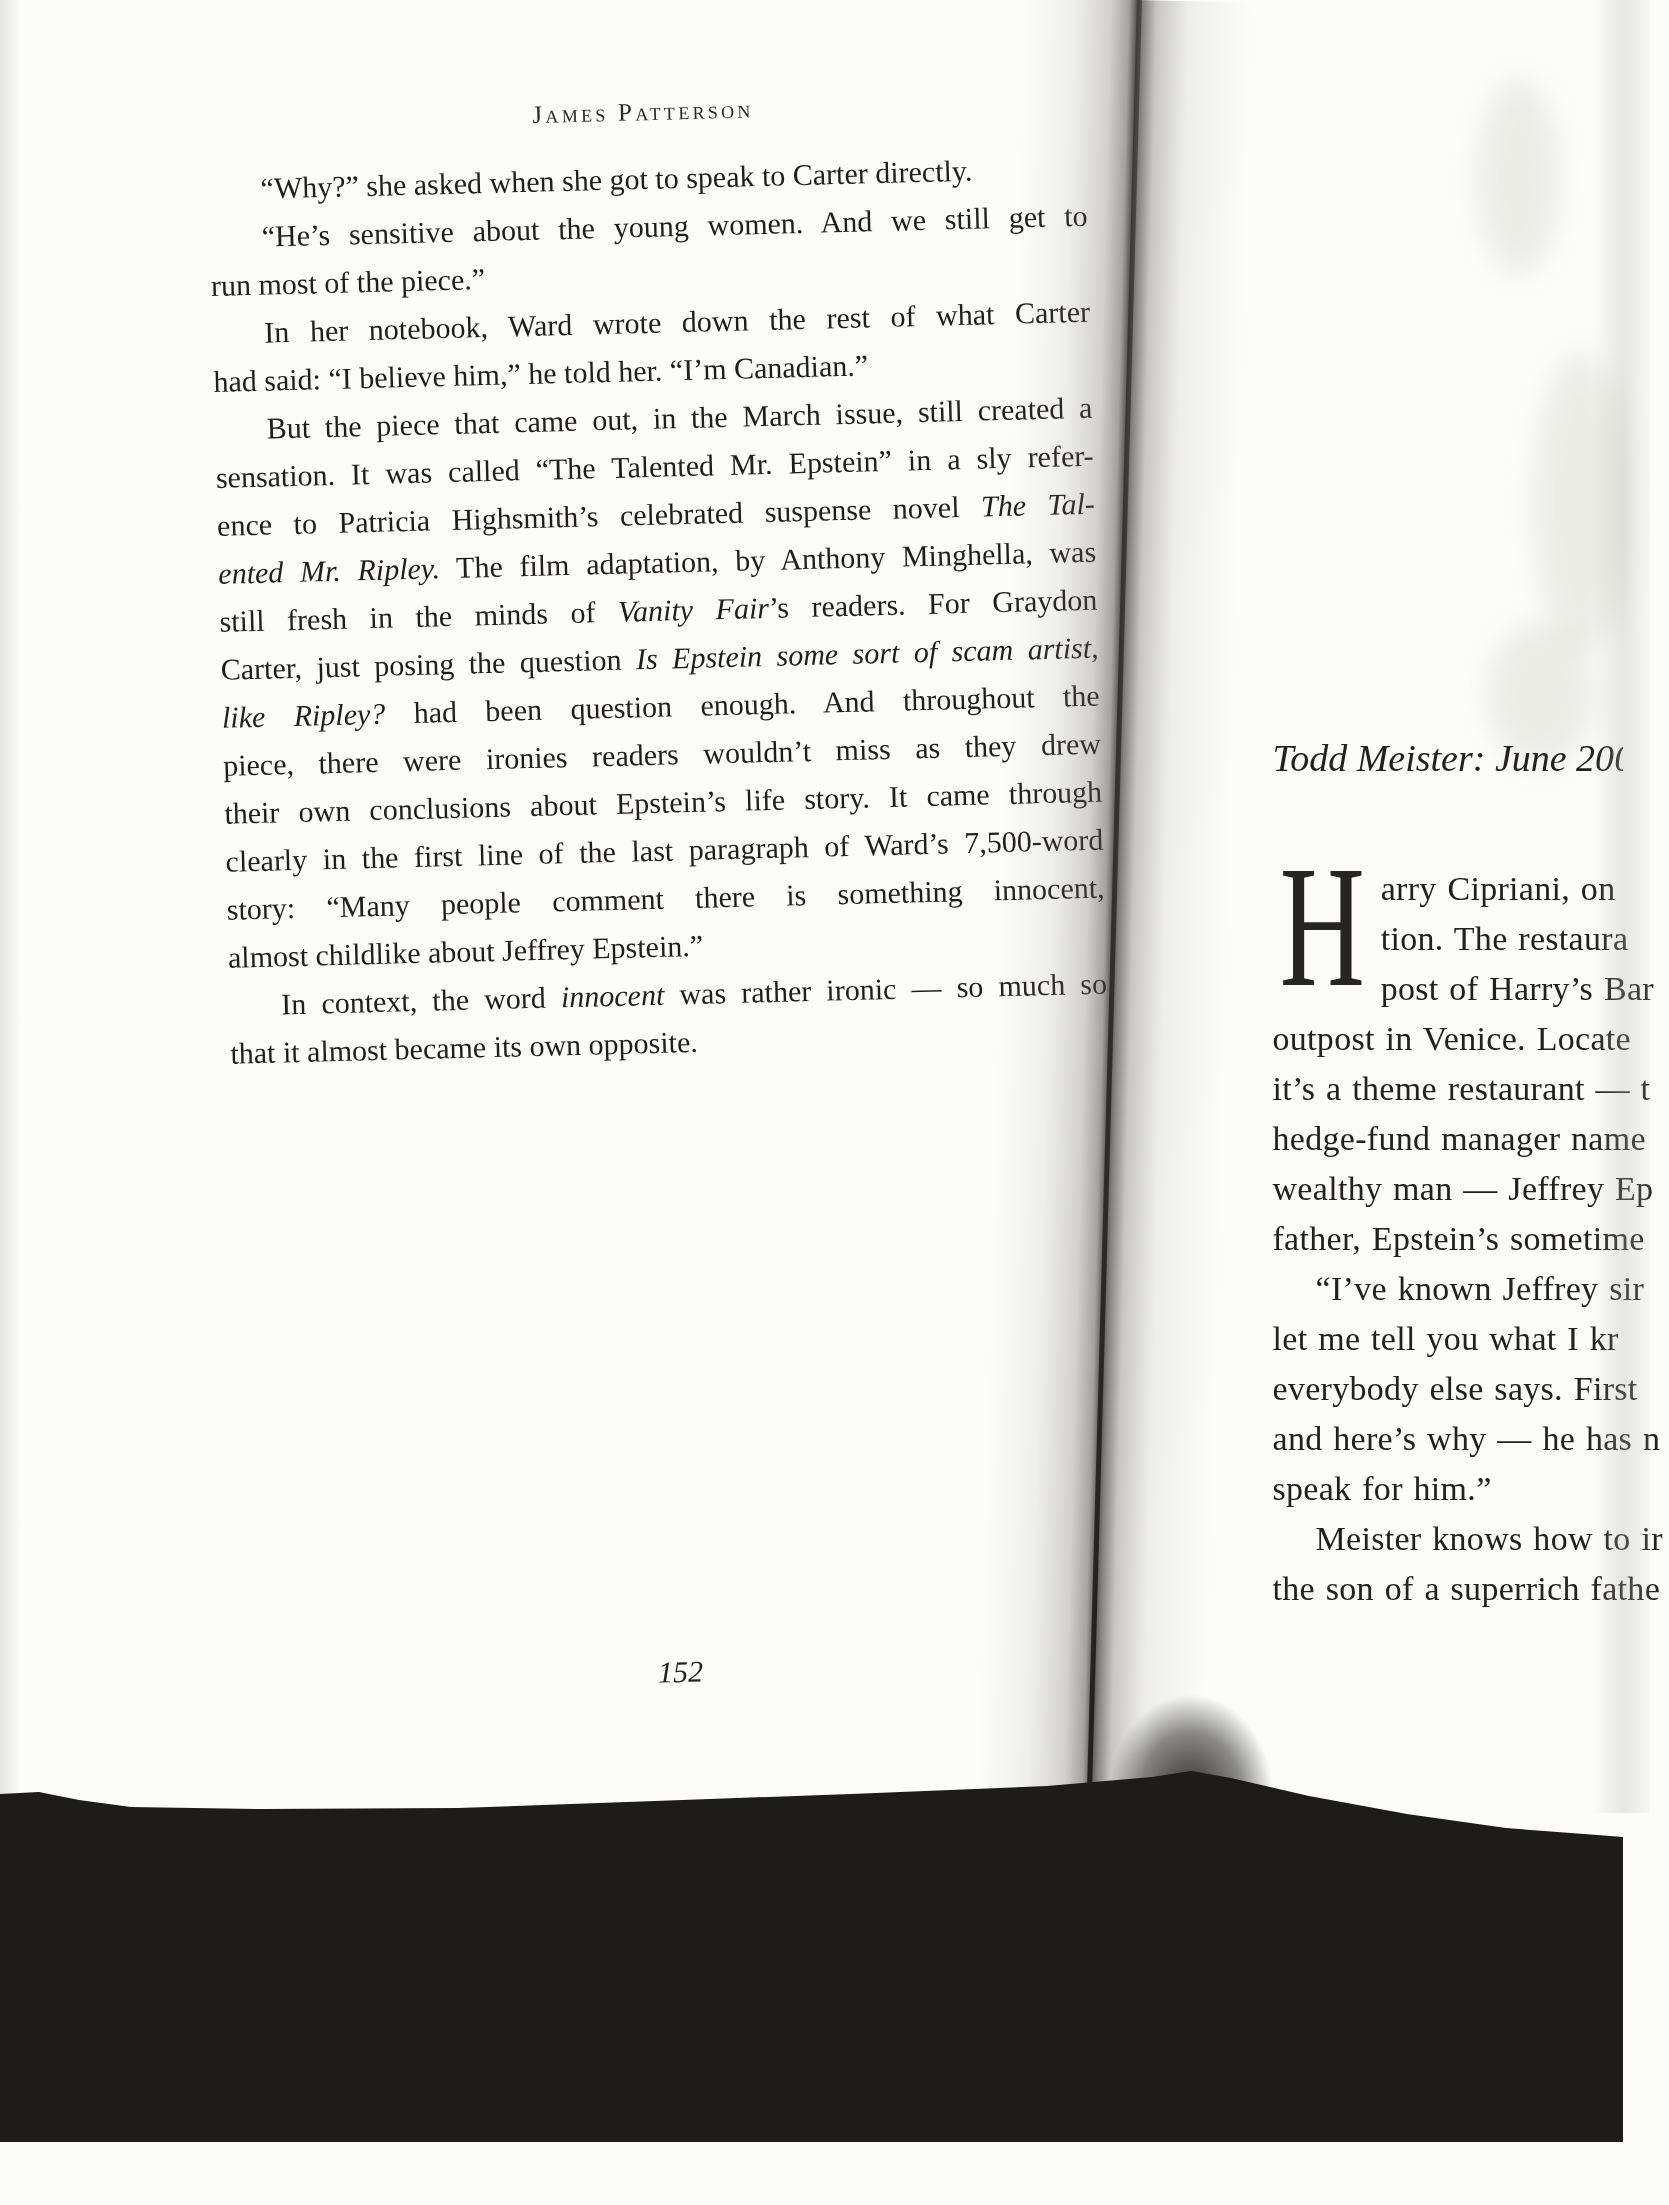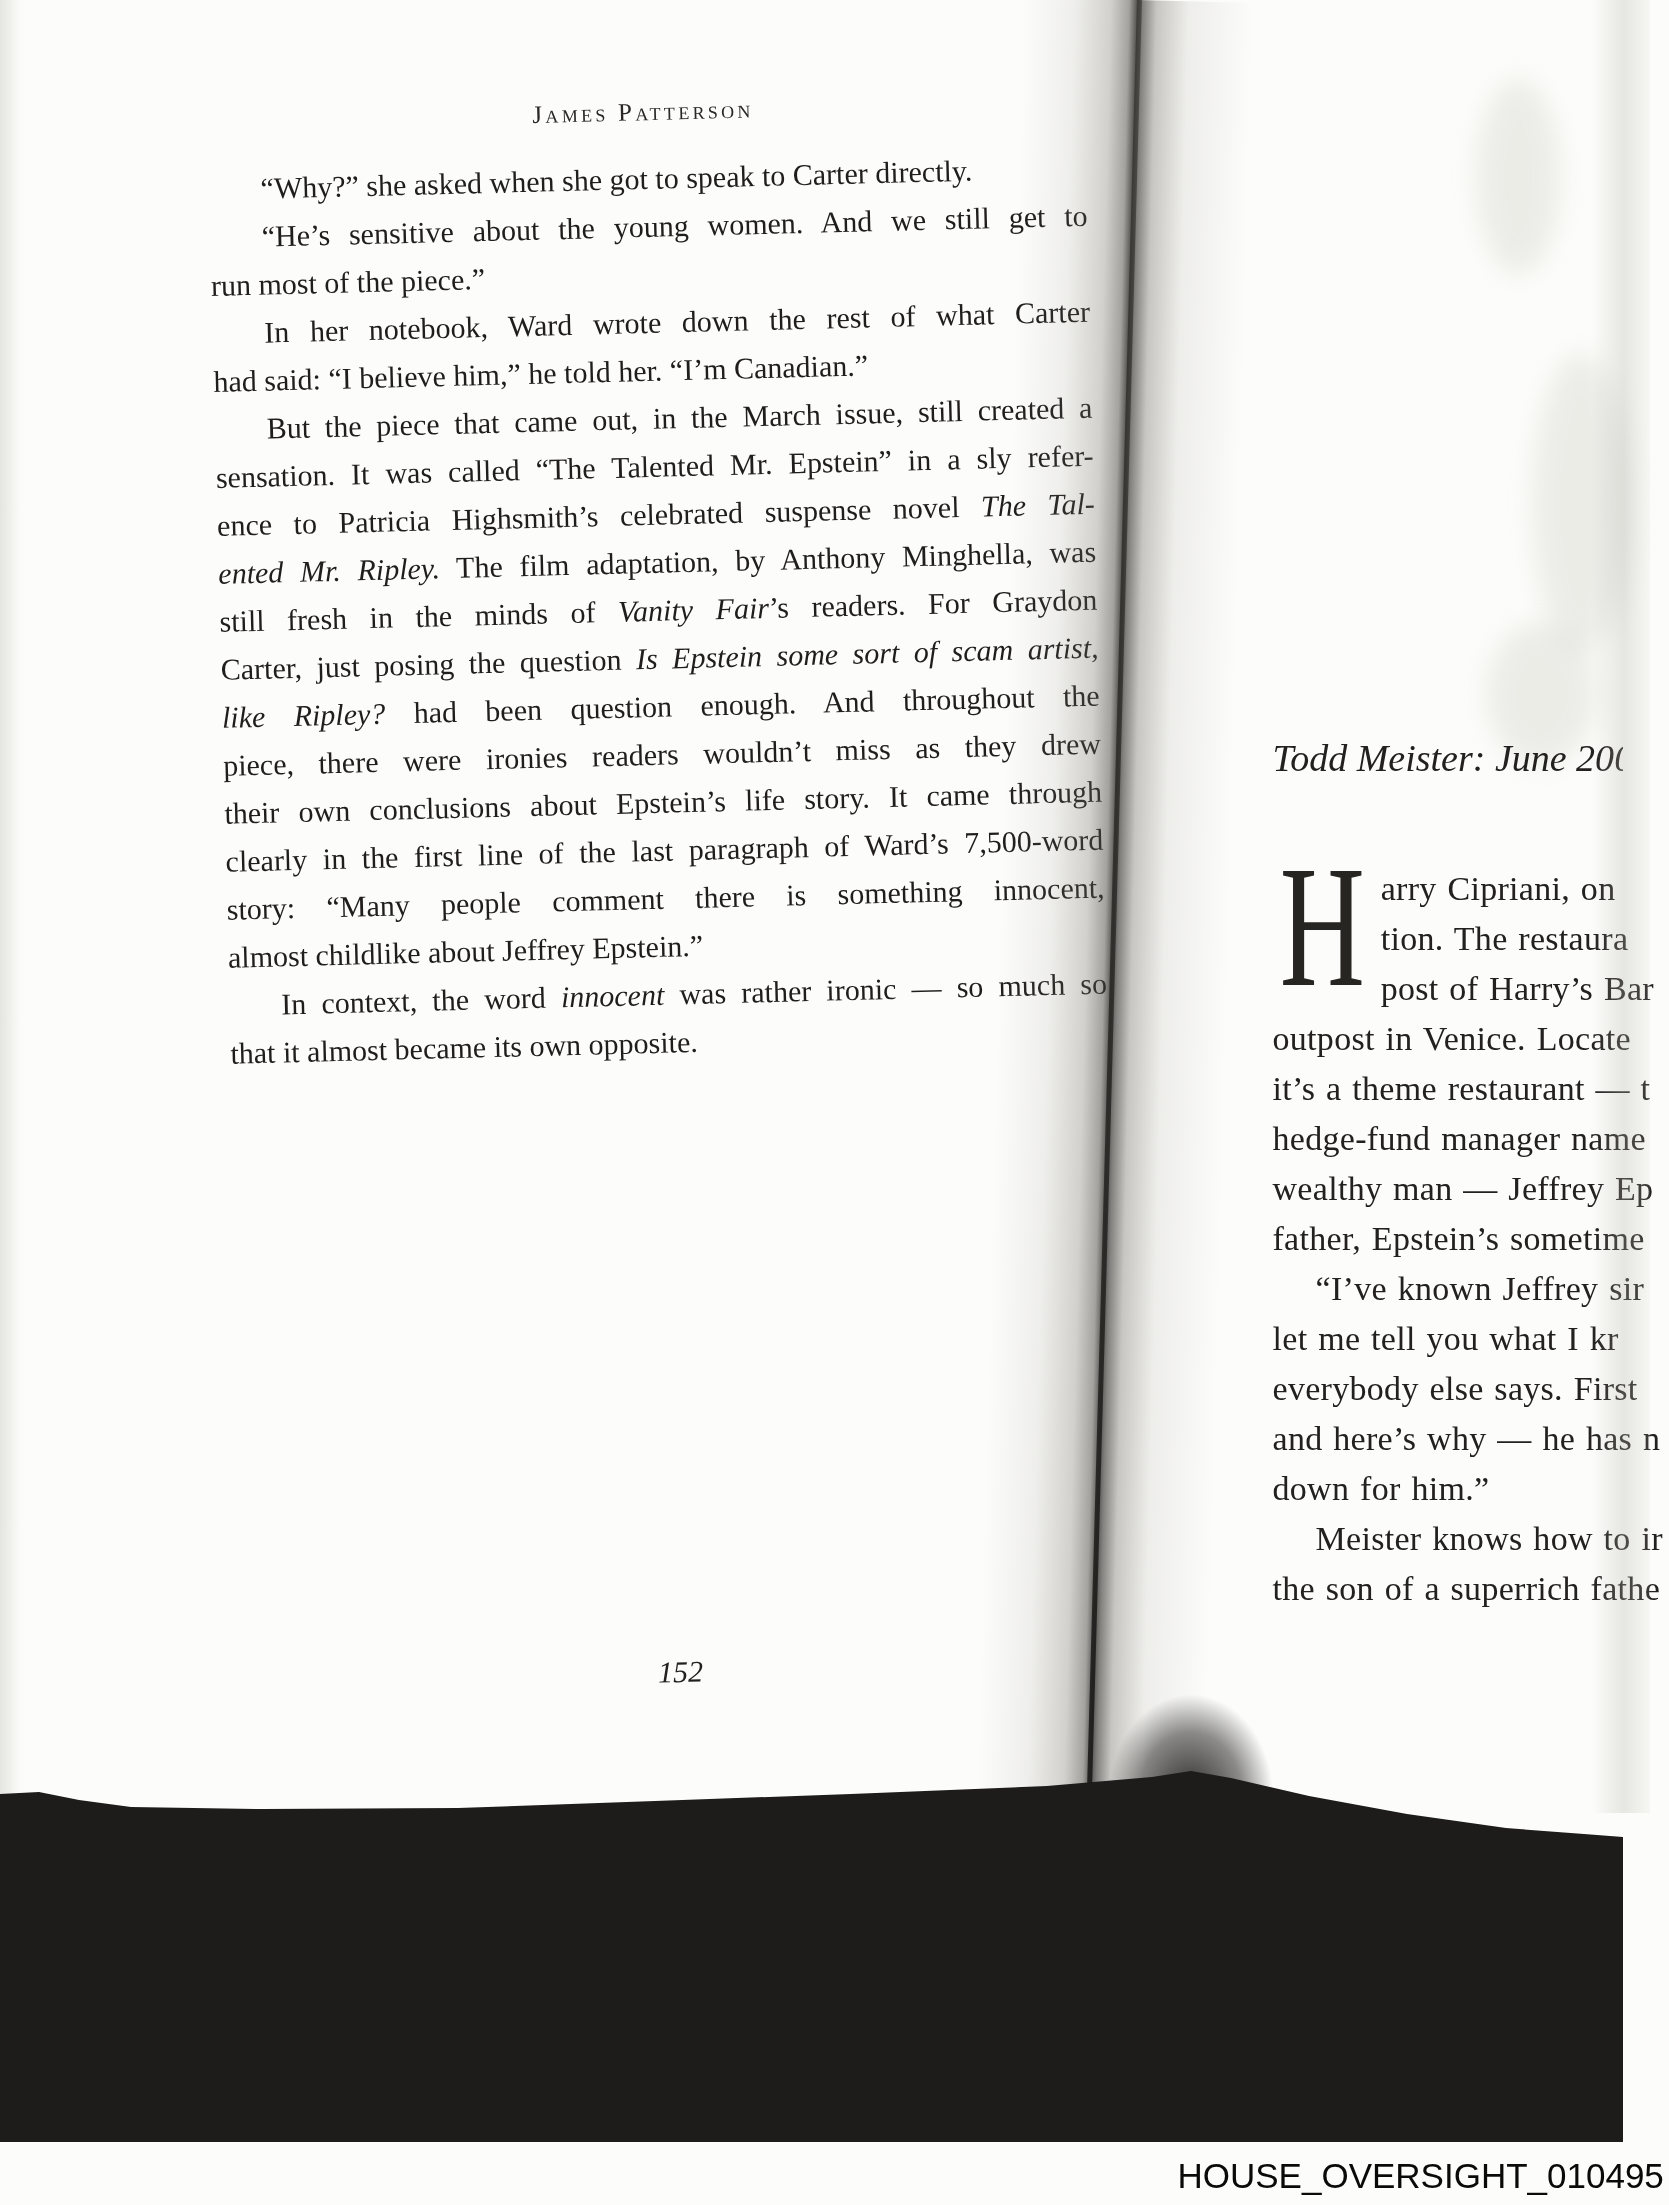--- a/index.html
+++ b/index.html
@@ -120,30 +120,29 @@
           <div class="line"><span>post of Harry’s Bar</span></div>
           <div class="line"><span>outpost in Venice. Locate</span></div>
           <div class="line"><span>it’s a theme restaurant — t</span></div>
           <div class="line"><span>hedge-fund manager name</span></div>
           <div class="line"><span>wealthy man — Jeffrey Ep</span></div>
           <div class="line"><span>father, Epstein’s sometime</span></div>
           <div class="line ind"><span>“I’ve known Jeffrey sir</span></div>
           <div class="line"><span>let me tell you what I kr</span></div>
           <div class="line"><span>everybody else says. First</span></div>
           <div class="line"><span>and here’s why — he has n</span></div>
-          <div class="line"><span>down for him.”</span></div>
+          <div class="line"><span>speak for him.”</span></div>
           <div class="line ind"><span>Meister knows how to ir</span></div>
           <div class="line"><span>the son of a superrich fathe</span></div>
         </div>
     </div>
   </div>
 
   <div class="edge-shade-right"></div>
 
   <div class="gutter"></div>
   <div class="gutter-core"></div>
   <div class="gutter-apex"></div>
 
   <div class="band"></div>
 
-  <div class="stamp">HOUSE_OVERSIGHT_010495</div>
 </div>
 
 
 </body></html>

